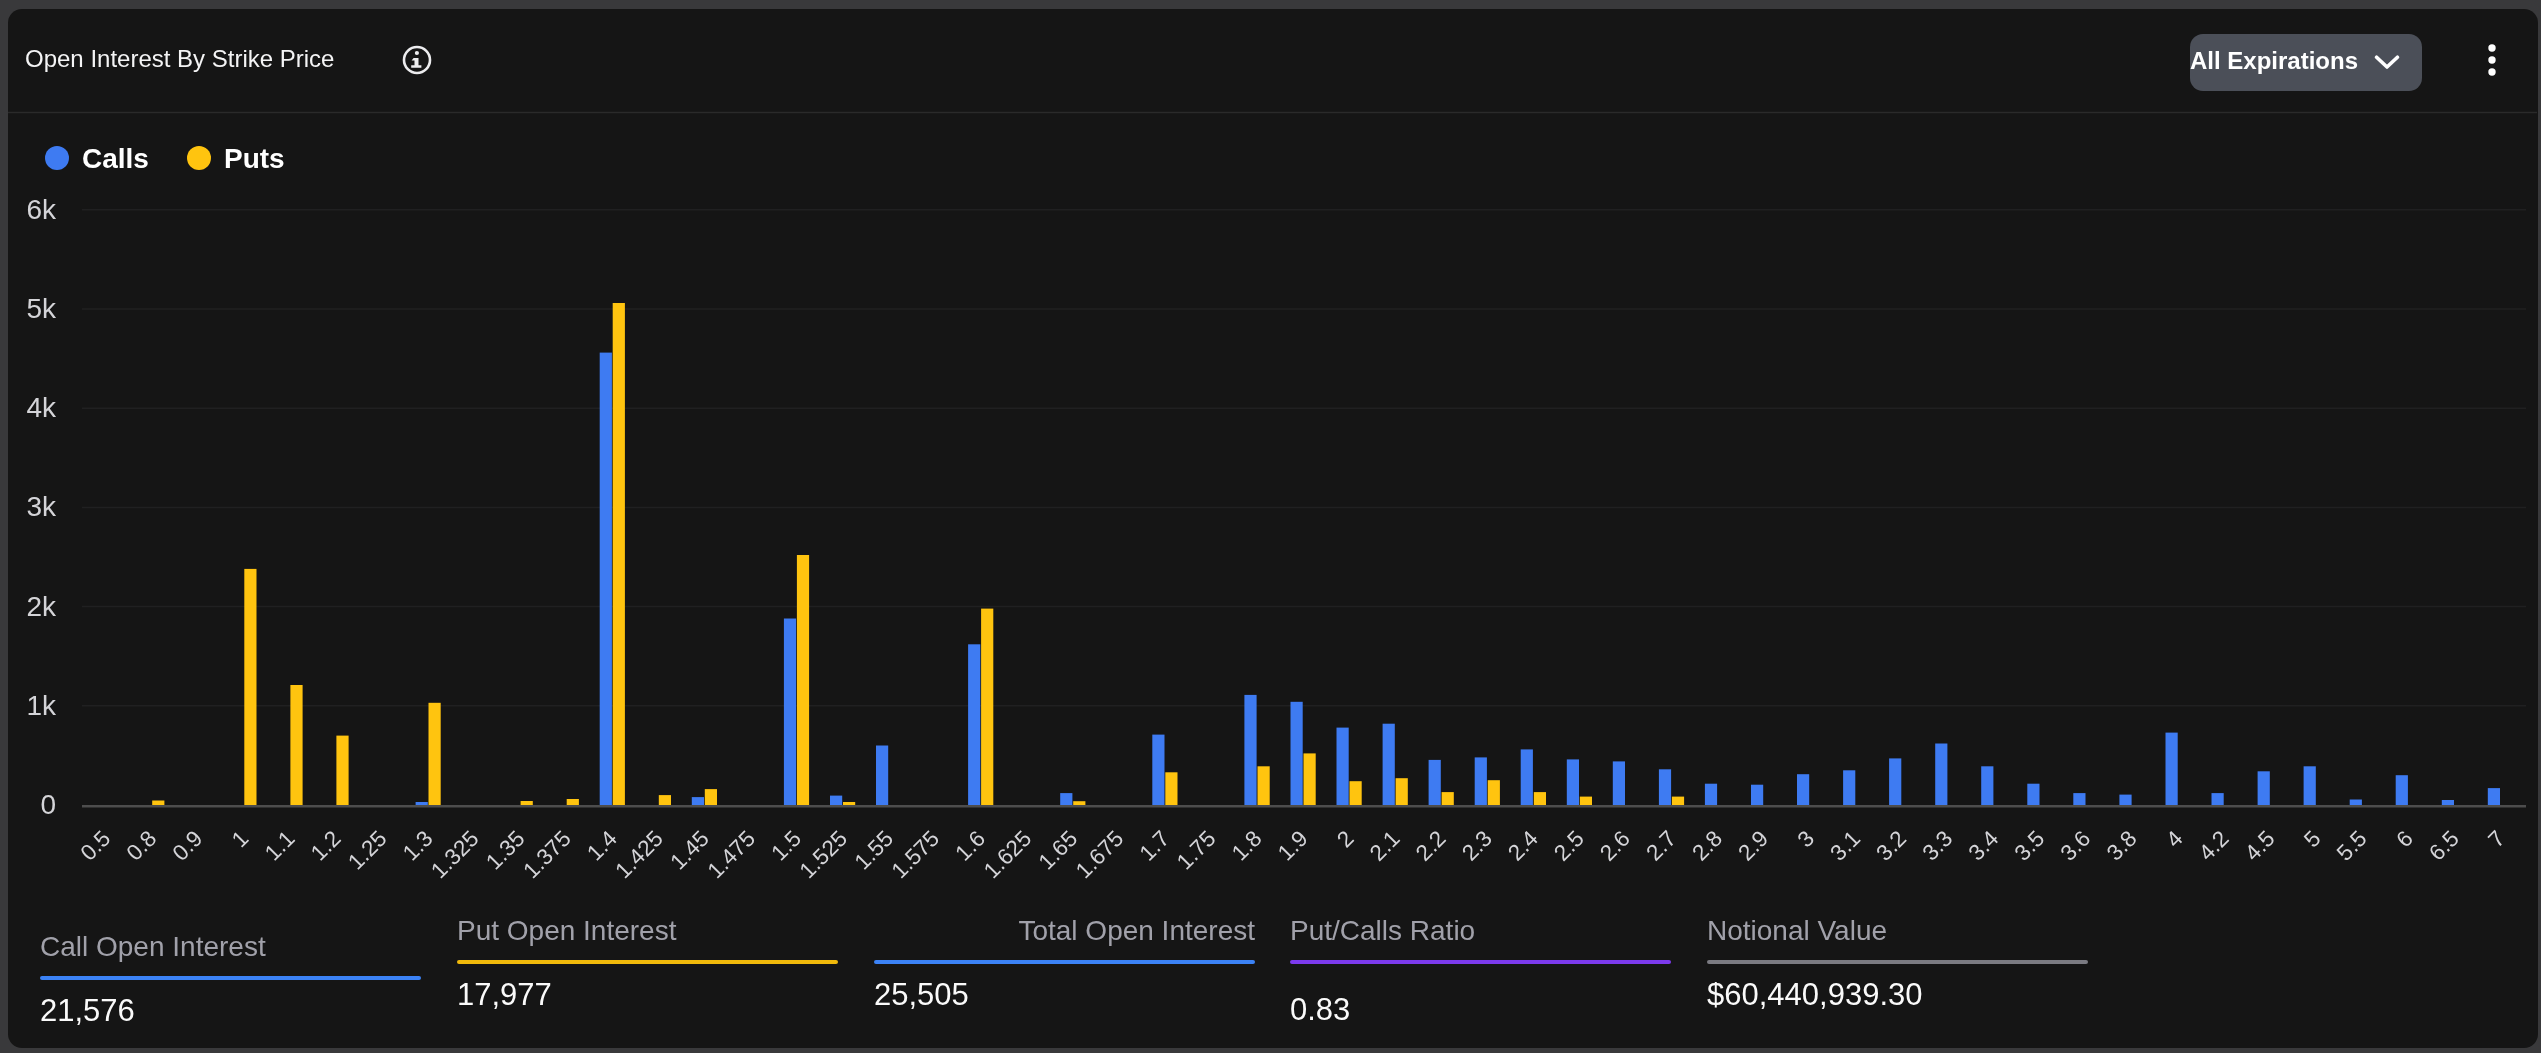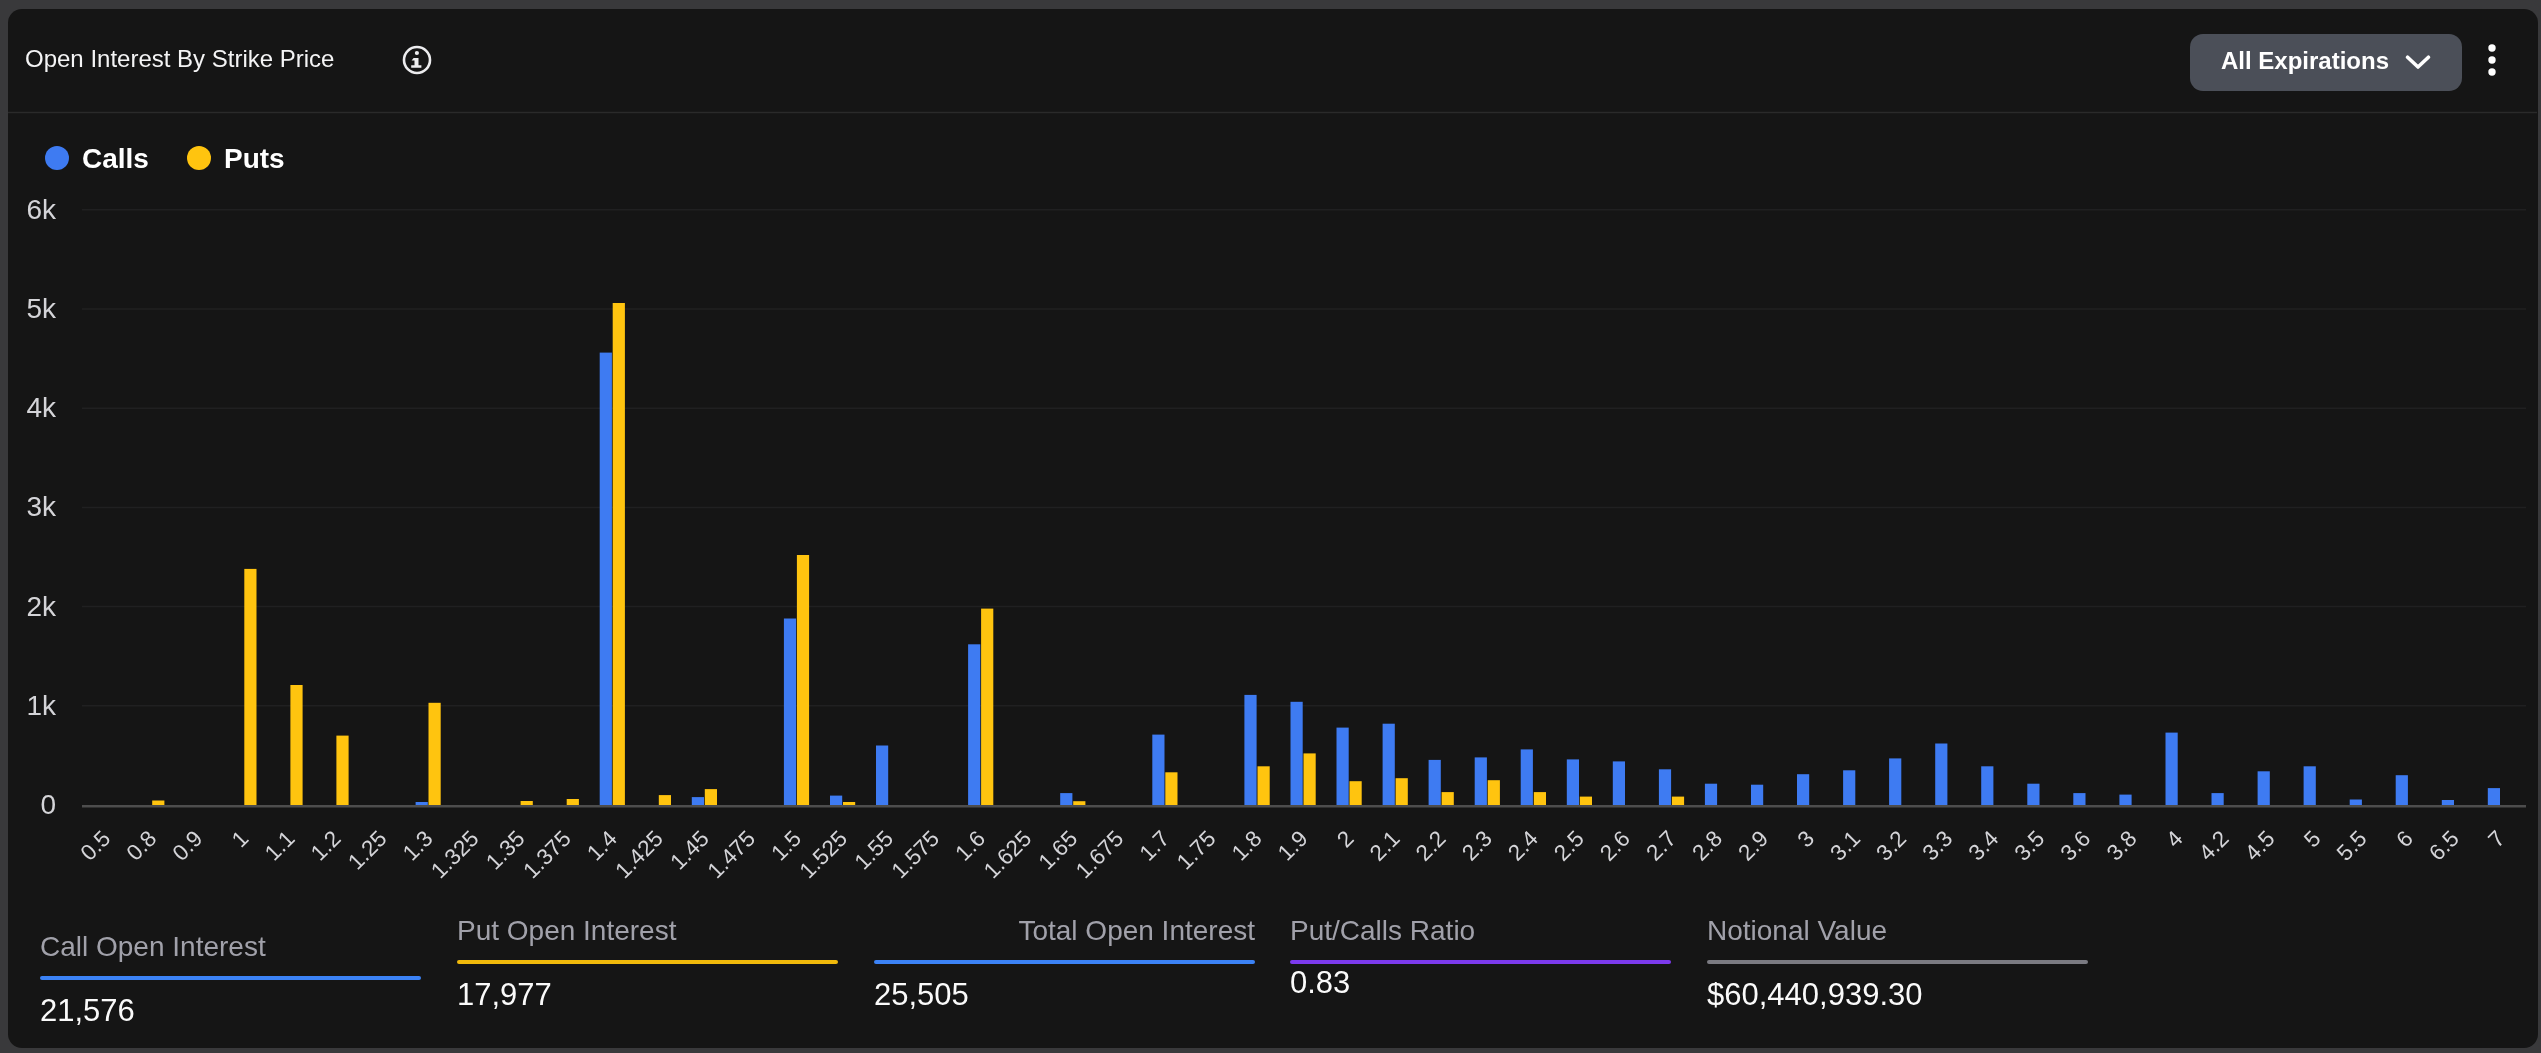--- a/index.html
+++ b/index.html
@@ -144,21 +144,21 @@
 <text x="2368.2" y="840.0" text-anchor="end" font-size="22.5" fill="#d4d4d8" transform="rotate(-45 2368.2 840.0)">5.5</text>
 <text x="2414.3" y="840.0" text-anchor="end" font-size="22.5" fill="#d4d4d8" transform="rotate(-45 2414.3 840.0)">6</text>
 <text x="2460.3" y="840.0" text-anchor="end" font-size="22.5" fill="#d4d4d8" transform="rotate(-45 2460.3 840.0)">6.5</text>
 <text x="2506.4" y="840.0" text-anchor="end" font-size="22.5" fill="#d4d4d8" transform="rotate(-45 2506.4 840.0)">7</text>
 <g>
 <circle cx="2492" cy="48" r="3.7" fill="#fff"></circle>
 <circle cx="2492" cy="60" r="3.7" fill="#fff"></circle>
 <circle cx="2492" cy="72" r="3.7" fill="#fff"></circle>
 </g>
 </svg>
-<div style="position:absolute;left:2190px;top:34px;width:272px;height:57px;background:#4b4f58;border-radius:13px;display:flex;align-items:center;justify-content:center;gap:16px;">
+<div style="position:absolute;left:2190px;top:34px;width:232px;height:57px;background:#4b4f58;border-radius:13px;display:flex;align-items:center;justify-content:flex-start;gap:16px;">
 <span style="font-size:24px;font-weight:bold;color:#fff;position:relative;top:-2px;">All Expirations</span>
 <svg width="26" height="15" viewBox="0 0 26 15" style="margin-top:0;">
       <path d="M2.6 2.2 L13 12 L23.4 2.2" fill="none" stroke="#fff" stroke-width="3.6" stroke-linecap="round" stroke-linejoin="round"></path>
     </svg>
 </div>
 <div style="position:absolute;left:40px;top:916px;width:381px;margin-top:16px;">
 <div style="font-size:28px;color:#a1a1aa;line-height:1.1;">Call Open Interest</div>
 <div style="margin-top:13px;height:4px;background:#3b82f6;border-radius:2px;"></div>
 <div style="margin-top:14px;font-size:31px;color:#fafafa;line-height:1.1;">21,576</div>
 </div>
@@ -168,18 +168,18 @@
 <div style="margin-top:14px;font-size:31px;color:#fafafa;line-height:1.1;">17,977</div>
 </div>
 <div style="position:absolute;left:874px;top:916px;width:381px;">
 <div style="font-size:28px;color:#a1a1aa;line-height:1.1;text-align:right;">Total Open Interest</div>
 <div style="margin-top:13px;height:4px;background:#3b82f6;border-radius:2px;"></div>
 <div style="margin-top:14px;font-size:31px;color:#fafafa;line-height:1.1;">25,505</div>
 </div>
 <div style="position:absolute;left:1290px;top:916px;width:381px;">
 <div style="font-size:28px;color:#a1a1aa;line-height:1.1;">Put/Calls Ratio</div>
 <div style="margin-top:13px;height:4px;background:#7c3aed;border-radius:2px;"></div>
-<div style="margin-top:2px;font-size:31px;color:#fafafa;line-height:1.1;">0.83</div>
+<div style="margin-top:29px;font-size:31px;color:#fafafa;line-height:1.1;">0.83</div>
 </div>
 <div style="position:absolute;left:1707px;top:916px;width:381px;">
 <div style="font-size:28px;color:#a1a1aa;line-height:1.1;">Notional Value</div>
 <div style="margin-top:13px;height:4px;background:#7b7b82;border-radius:2px;"></div>
 <div style="margin-top:14px;font-size:31px;color:#fafafa;line-height:1.1;">$60,440,939.30</div>
 </div>
 </body></html>

